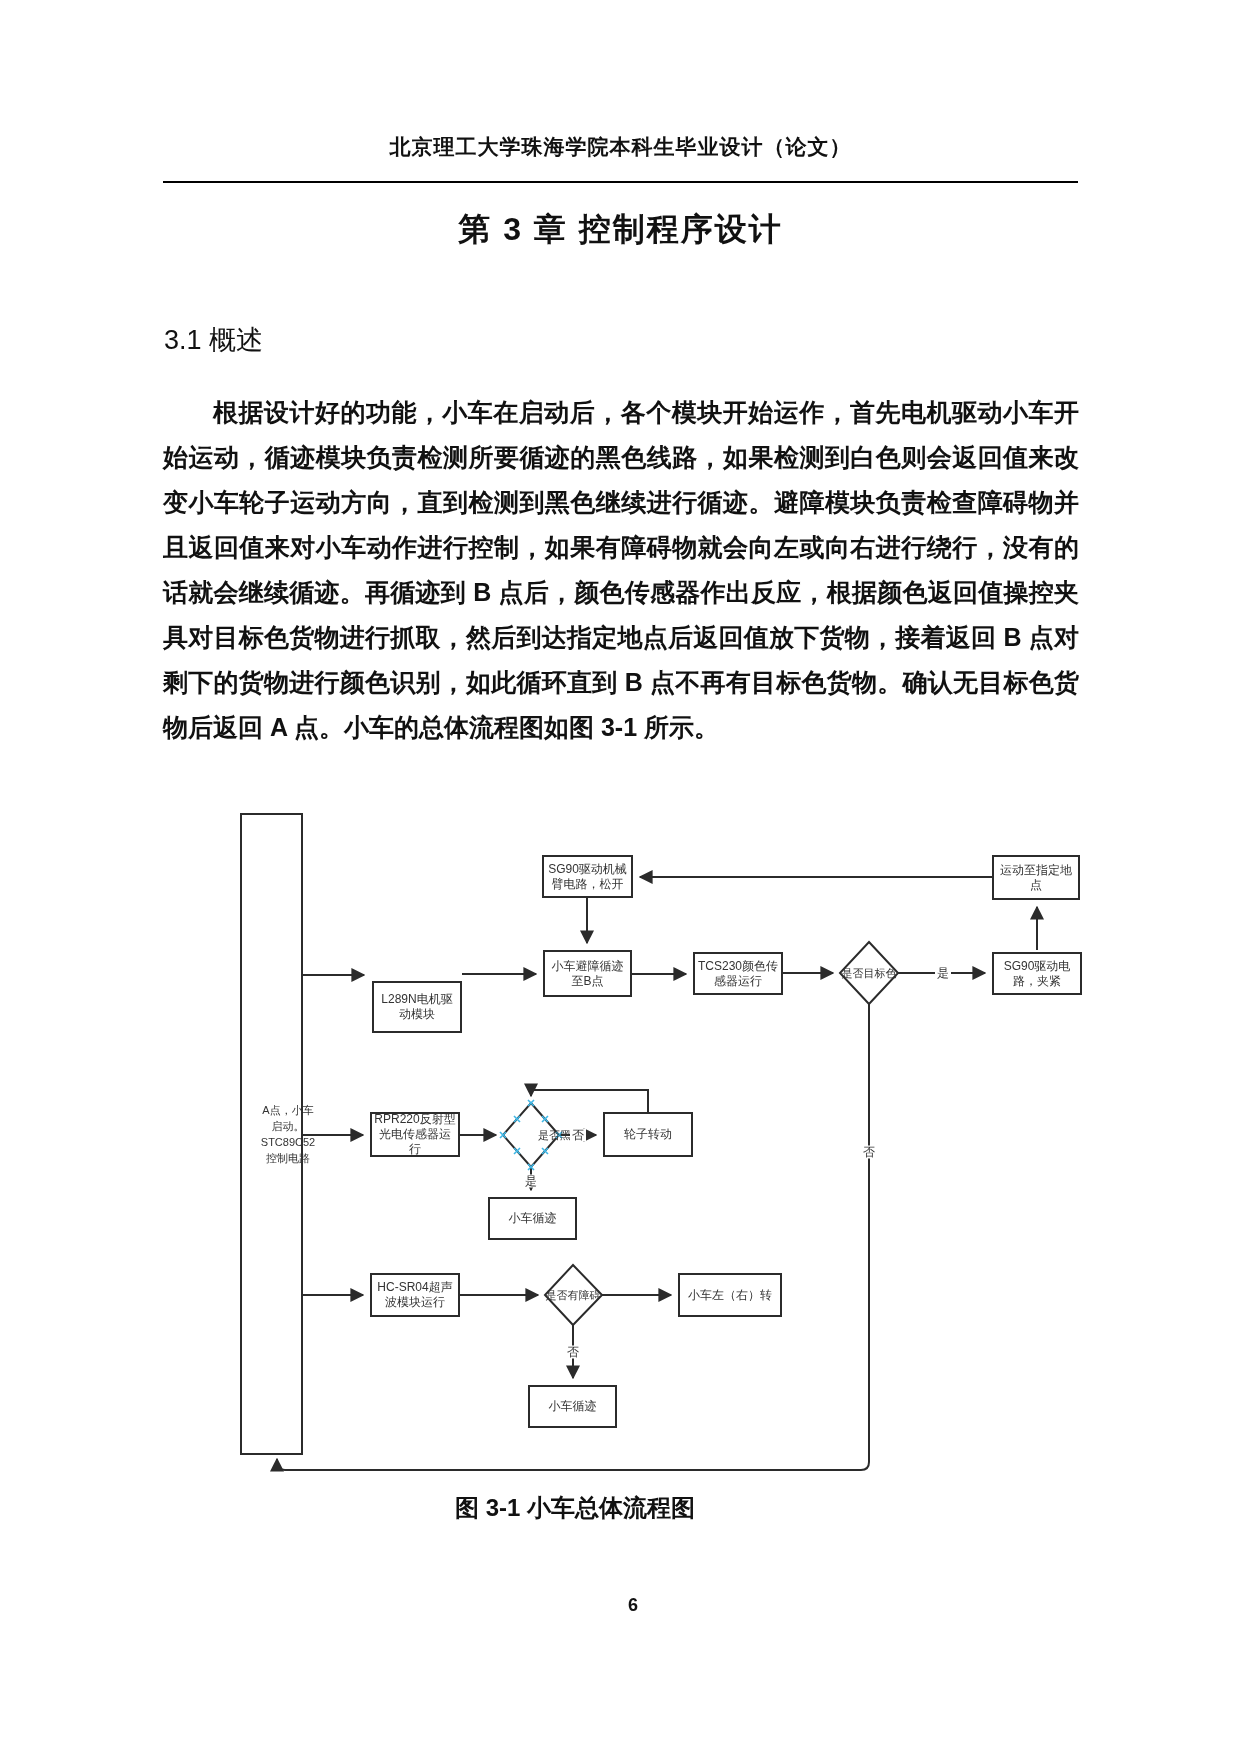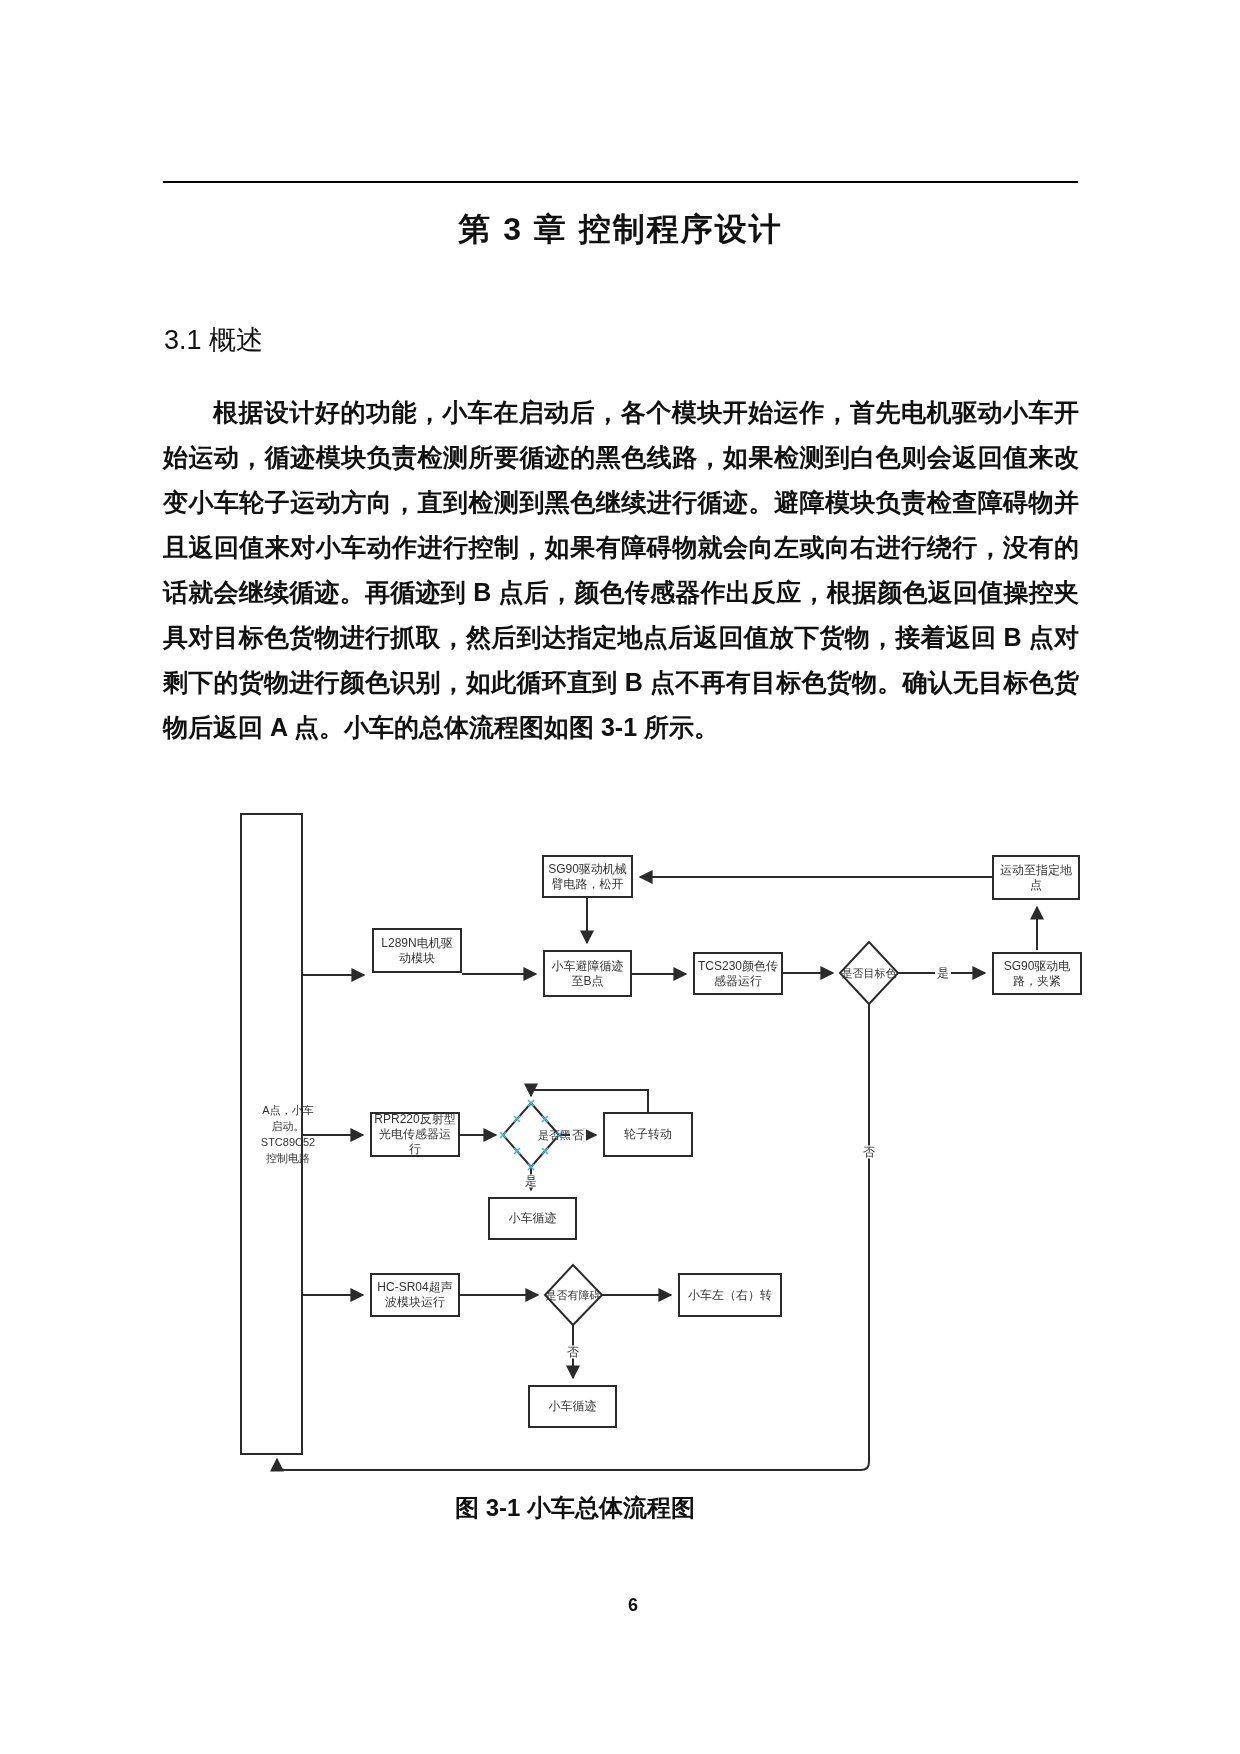--- a/index.html
+++ b/index.html
@@ -45,20 +45,21 @@
   }
   .page-number{
     position:absolute;top:1595px;left:628px;font-size:18px;font-weight:600;
   }
 </style>
 </head>
 <body>
 
 <div class="page">
 
+  <div class="doc-header">北京理工大学珠海学院本科生毕业设计（论文）</div>
   <div class="header-rule"></div>
   <div class="chapter-title">第 3 章 控制程序设计</div>
   <div class="section-heading">3.1 概述</div>
   <div class="body-paragraph">根据设计好的功能，小车在启动后，各个模块开始运作，首先电机驱动小车开始运动，循迹模块负责检测所要循迹的黑色线路，如果检测到白色则会返回值来改变小车轮子运动方向，直到检测到黑色继续进行循迹。避障模块负责检查障碍物并且返回值来对小车动作进行控制，如果有障碍物就会向左或向右进行绕行，没有的话就会继续循迹。再循迹到 B 点后，颜色传感器作出反应，根据颜色返回值操控夹具对目标色货物进行抓取，然后到达指定地点后返回值放下货物，接着返回 B 点对剩下的货物进行颜色识别，如此循环直到 B 点不再有目标色货物。确认无目标色货物后返回 A 点。小车的总体流程图如图 3-1 所示。</div>
 
   <svg class="flow-svg" width="1240" height="1754" viewBox="0 0 1240 1754">
     <defs>
       <marker id="arr" viewBox="0 0 10 10" refX="9" refY="5" markerWidth="7" markerHeight="7" orient="auto-start-reverse">
         <path d="M0 0 L10 5 L0 10 z" fill="#2b2b2b"></path>
       </marker>
@@ -97,21 +98,21 @@
       <use href="#xh" x="531" y="1167"></use>
       <use href="#xh" x="517" y="1151"></use>
       <use href="#xh" x="503" y="1135"></use>
       <use href="#xh" x="517" y="1119"></use>
     </g>
   </svg>
 
   <div class="node tall" style="left:240px;top:813px;width:63px;height:642px;padding-left:35px;">A点，小车启动。STC89C52控制电路</div>
   <div class="node" style="left:542px;top:855px;width:91px;height:43px;">SG90驱动机械臂电路，松开</div>
   <div class="node" style="left:992px;top:855px;width:88px;height:45px;">运动至指定地点</div>
-  <div class="node" style="left:372px;top:928px;width:90px;height:45px;">L289N电机驱动模块</div>
+  <div class="node" style="left:372px;top:981px;width:90px;height:52px;">L289N电机驱动模块</div>
   <div class="node" style="left:543px;top:950px;width:89px;height:47px;">小车避障循迹至B点</div>
   <div class="node" style="left:693px;top:952px;width:90px;height:43px;">TCS230颜色传感器运行</div>
   <div class="node" style="left:992px;top:952px;width:90px;height:43px;">SG90驱动电路，夹紧</div>
   <div class="node" style="left:370px;top:1112px;width:90px;height:45px;">RPR220反射型光电传感器运行</div>
   <div class="node" style="left:603px;top:1112px;width:90px;height:45px;text-align:center;">轮子转动</div>
   <div class="node" style="left:488px;top:1197px;width:89px;height:43px;">小车循迹</div>
   <div class="node" style="left:370px;top:1273px;width:90px;height:44px;">HC-SR04超声波模块运行</div>
   <div class="node" style="left:678px;top:1273px;width:104px;height:44px;">小车左（右）转</div>
   <div class="node" style="left:528px;top:1385px;width:89px;height:43px;">小车循迹</div>
 

